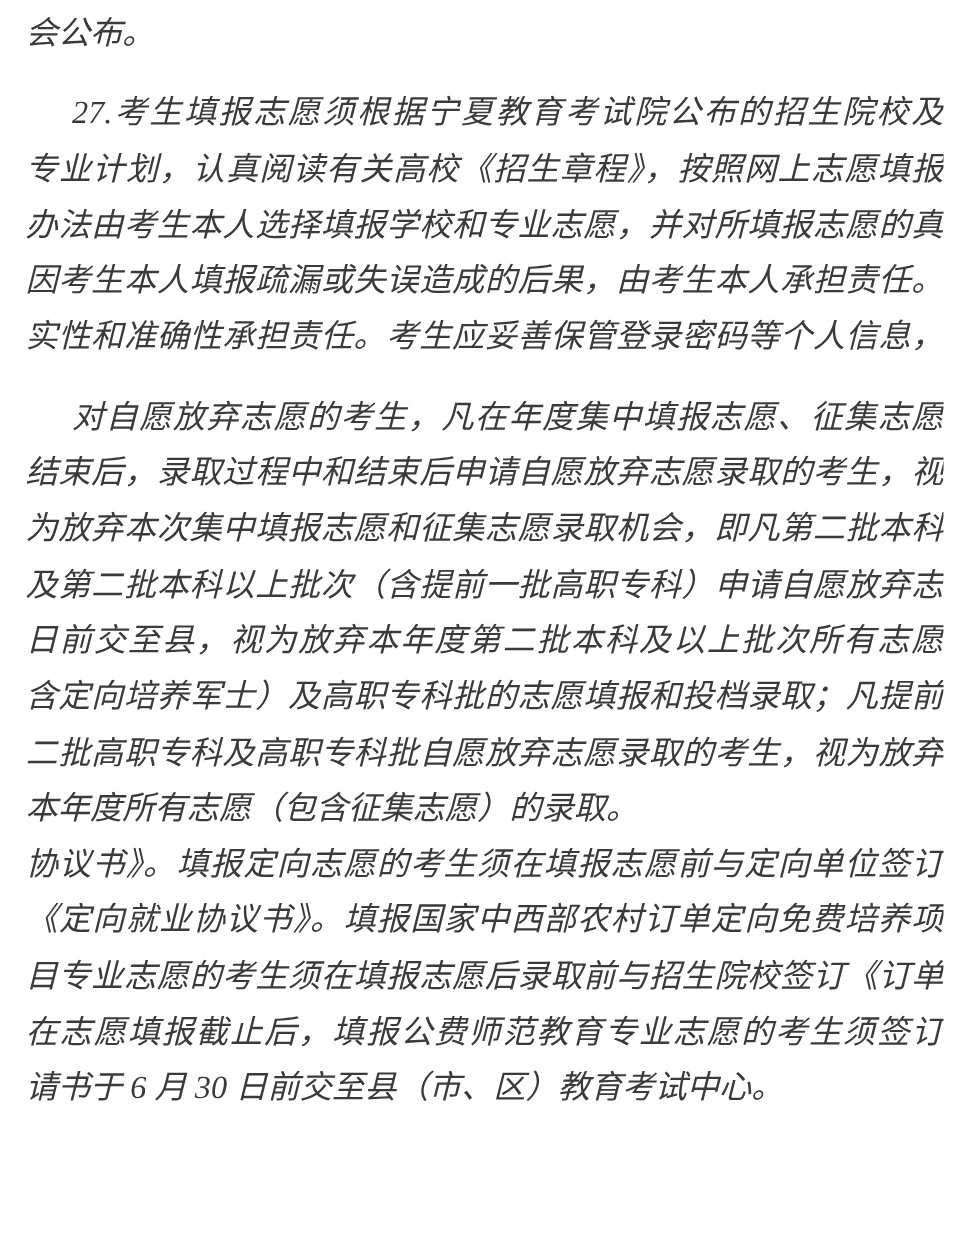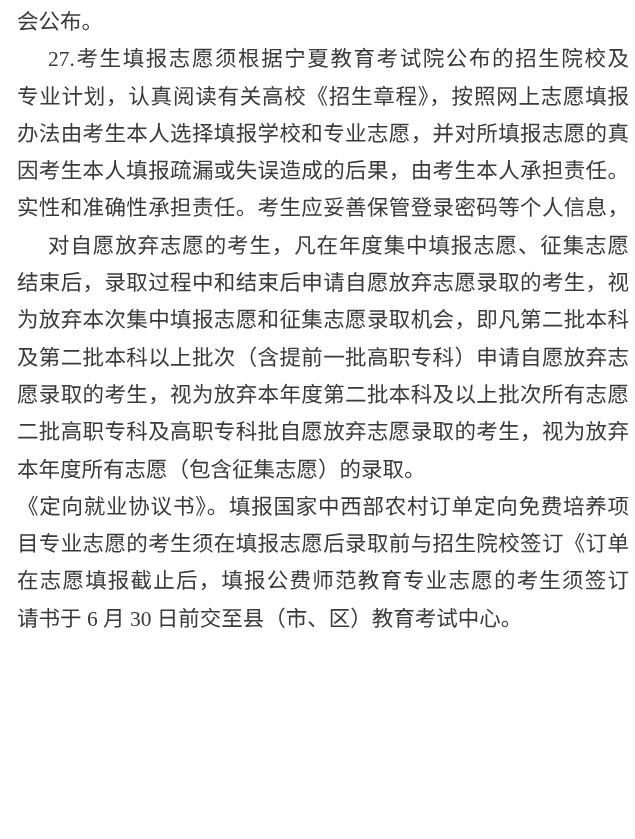--- a/index.html
+++ b/index.html
@@ -10,20 +10,21 @@
     width: 635px;
     height: 839px;
     background: var(--page-bg, #ffffff);
     overflow: hidden;
   }
   .page {
     width: 635px;
     height: 752px;
     background: var(--page-bg, #ffffff);
     box-sizing: border-box;
+    font-style: italic;
   }
   .doc-body {
     box-sizing: border-box;
     padding: 4px 6px 0 17px;
     color: var(--text-color, #3a3a3a);
     font-family: "Liberation Serif", "DejaVu Serif", serif;
     font-size: 21.5px;
   }
   .paragraph {
     margin: 0;
@@ -39,20 +40,21 @@
   }
   .line.just {
     text-align-last: justify;
   }
   .line.plain {
     text-align: left;
     text-align-last: left;
   }
   .line.indent {
     text-indent: 31px;
+    margin-top: 16px;
   }
 </style>
 </head>
 <body style="--page-bg: #ffffff; --text-color: #3a3a3a;">
 
 <div class="page">
   <div class="doc-body">
       <div class="paragraph">
         <div class="line plain">会公布。</div>
       </div>
@@ -61,24 +63,26 @@
         <div class="line just">专业计划，认真阅读有关高校《招生章程》，按照网上志愿填报</div>
         <div class="line just">办法由考生本人选择填报学校和专业志愿，并对所填报志愿的真</div>
         <div class="line just">因考生本人填报疏漏或失误造成的后果，由考生本人承担责任。</div>
         <div class="line just">实性和准确性承担责任。考生应妥善保管登录密码等个人信息，</div>
       </div>
       <div class="paragraph">
         <div class="line just indent">对自愿放弃志愿的考生，凡在年度集中填报志愿、征集志愿</div>
         <div class="line just">结束后，录取过程中和结束后申请自愿放弃志愿录取的考生，视</div>
         <div class="line just">为放弃本次集中填报志愿和征集志愿录取机会，即凡第二批本科</div>
         <div class="line just">及第二批本科以上批次（含提前一批高职专科）申请自愿放弃志</div>
-        <div class="line just">愿录取的考生，视为放弃本年度第二批本科及以上批次所有志愿</div>
+        <div class="line just">日前交至县，视为放弃本年度第二批本科及以上批次所有志愿</div>
+        <div class="line just">含定向培养军士）及高职专科批的志愿填报和投档录取；凡提前</div>
         <div class="line just">二批高职专科及高职专科批自愿放弃志愿录取的考生，视为放弃</div>
         <div class="line plain">本年度所有志愿（包含征集志愿）的录取。</div>
       </div>
       <div class="paragraph">
+        <div class="line just">协议书》。填报定向志愿的考生须在填报志愿前与定向单位签订</div>
         <div class="line just">《定向就业协议书》。填报国家中西部农村订单定向免费培养项</div>
         <div class="line just">目专业志愿的考生须在填报志愿后录取前与招生院校签订《订单</div>
         <div class="line just">在志愿填报截止后，填报公费师范教育专业志愿的考生须签订</div>
         <div class="line plain">请书于 6 月 30 日前交至县（市、区）教育考试中心。</div>
       </div>
     </div>
 </div>
 
 </body></html>

